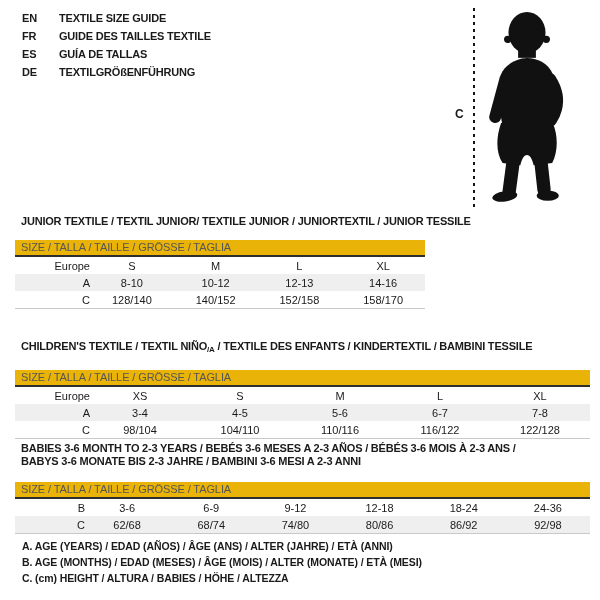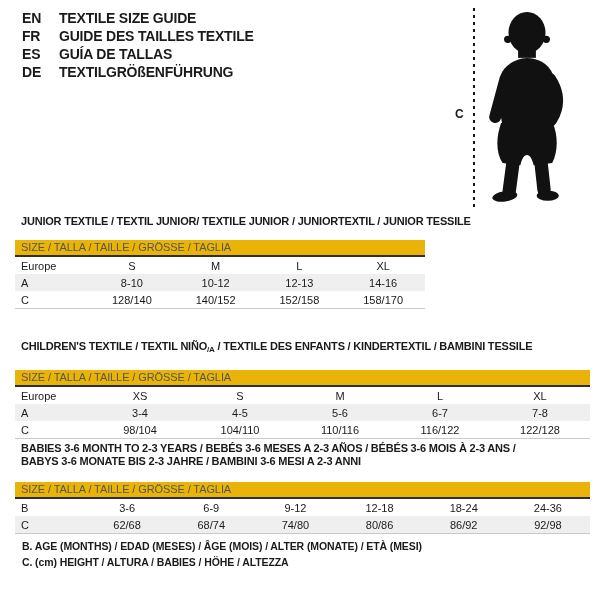--- a/index.html
+++ b/index.html
@@ -3,21 +3,21 @@
 <meta charset="utf-8">
 <style>
   html,body { margin:0; padding:0; background:#fff; }
   .canvas {
     position:relative; width:600px; height:600px; background:#ffffff;
     font-family:"Liberation Sans", sans-serif; color:#1a1a1a; overflow:hidden;
   }
 
   
   .lang-list { position:absolute; top:9px; left:22px; font-weight:bold;
-               font-size:14px; line-height:18px; letter-spacing:-0.2px; }
+               font-size:11px; line-height:18px; letter-spacing:-0.2px; }
   .lang-row { display:flex; }
   .lang-code { width:37px; flex:0 0 37px; }
 
   
   .baby-svg { position:absolute; left:486px; top:6px; }
   .dotted-line { position:absolute; left:473px; top:8px; width:2px; height:201px;
     background-image:repeating-linear-gradient(to bottom,#141414 0 3px,transparent 3px 7px); }
   .figure-label { position:absolute; left:455px; top:107px; font-weight:bold; font-size:12px; }
 
   
@@ -25,21 +25,21 @@
   .tbl-title { font-weight:bold; font-size:11px; line-height:13px;
                letter-spacing:-0.2px; margin:0 0 12px 6px; white-space:nowrap; }
   #block2 .tbl-title, #block3 .tbl-title { margin-bottom:14px;margin-top:16px; }
   .tbl-title sub { font-size:8px; vertical-align:-2px; }
   .size-bar { background:#eab308; color:#555555; font-size:11px; height:15px;
               line-height:15px; padding-left:6px; border-bottom:2px solid #2e2e2e;
               letter-spacing:-0.1px; }
   .size-table { border-collapse:collapse; table-layout:fixed; width:100%;
                 font-size:11px; border-bottom:1px solid #c9c9c9; }
   .size-table td { height:17px; padding:0; text-align:center; white-space:nowrap; }
-  .size-table td.rlabel { text-align:left; padding-left:6px; }
+  .size-table td.rlabel { text-align:right; padding-left:6px; }
   tr.shade { background:#efefef; }
   #block1 { top:215px; width:410px; }
   #block2 { top:324px; width:575px; }
   #block3 { top:426px; width:575px; }
   col.lbl1 { width:75px; } col.lbl2 { width:75px; } col.lbl3 { width:70px; }
 
   
   .notes { position:absolute; top:538px; left:22px; font-weight:bold;
            font-size:10.5px; line-height:16px; letter-spacing:-0.1px; }
 </style>
@@ -195,17 +195,18 @@
         <td>74/80</td>
         <td>80/86</td>
         <td>86/92</td>
         <td>92/98</td>
       </tr>
     </tbody>
       </table>
   </div>
 
   <div class="notes">
+    <div>A. AGE (YEARS) / EDAD (AÑOS) / ÂGE (ANS) / ALTER (JAHRE) / ETÀ (ANNI)</div>
     <div>B. AGE (MONTHS) / EDAD (MESES) / ÂGE (MOIS) / ALTER (MONATE) / ETÀ (MESI)</div>
     <div>C. (cm) HEIGHT / ALTURA / BABIES / HÖHE / ALTEZZA</div>
   </div>
 
 </div>
 
 </body></html>

